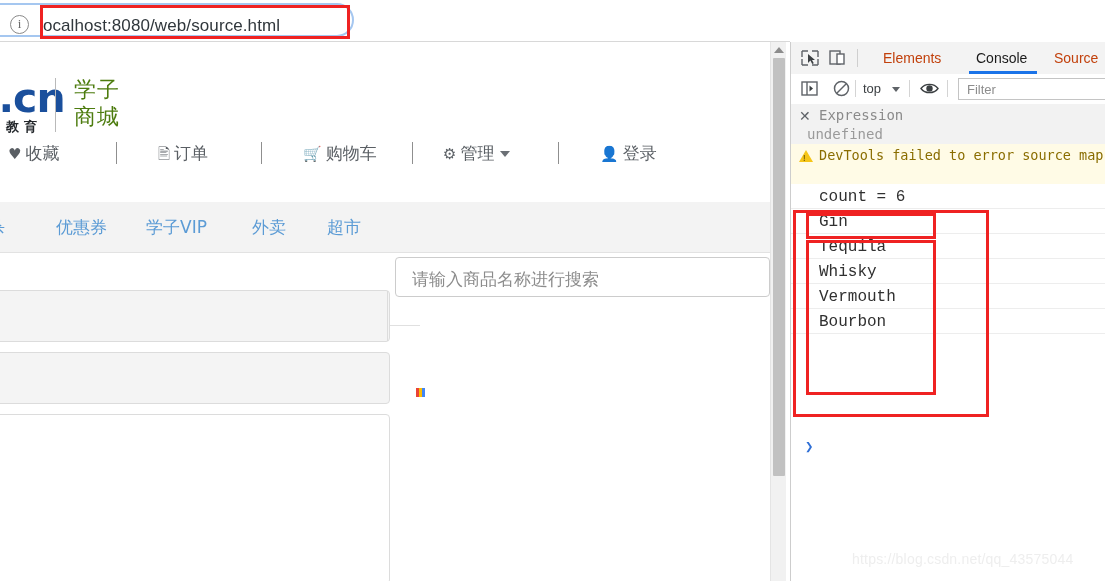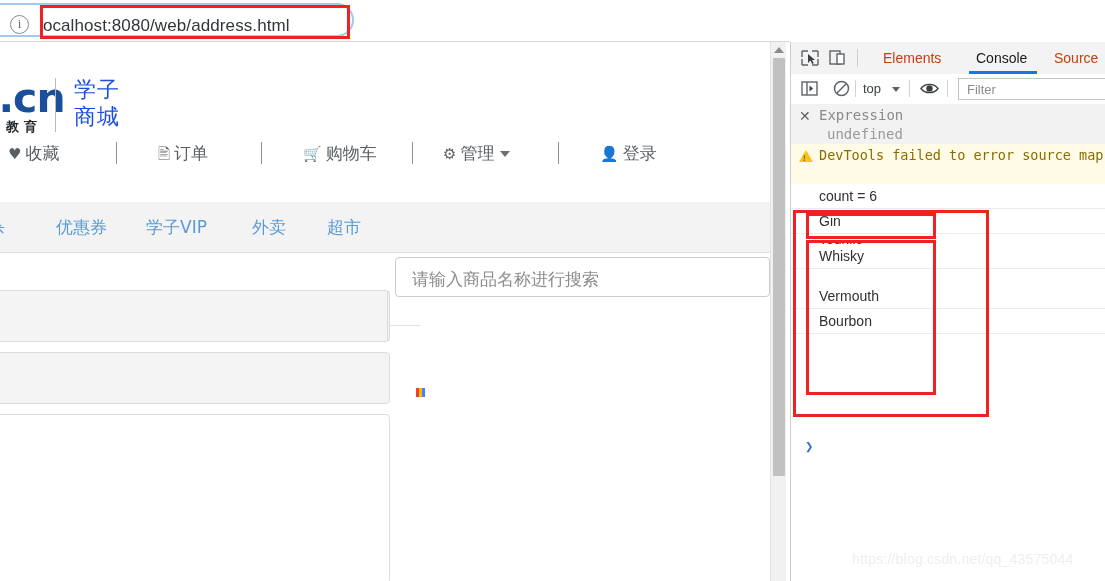--- a/index.html
+++ b/index.html
@@ -43,21 +43,21 @@
     position:absolute; left:0; top:4px; font-size:41px; font-weight:bold; color:#1a4f9c;
     letter-spacing:-1px; font-family:"DejaVu Sans", sans-serif;
   }
   .logo-sub {
     position:absolute; left:28px; top:48px; font-size:13px; font-weight:bold; color:#23272b;
     letter-spacing:5px; font-family:"DejaVu Sans", sans-serif;
   }
   .logo-divider { position:absolute; left:113px; top:8px; width:1px; height:54px; background:#b9b9b9; }
   .logo-cn {
     position:absolute; left:132px; top:6px; width:90px;
-    font-size:22px; color:#1d4ed8; line-height:27px; letter-spacing:1px;
+    font-size:22px; color:#4d7c0f; line-height:27px; letter-spacing:1px;
     font-family:"DejaVu Sans", sans-serif;
   }
 
   
   .topnav { position:absolute; left:0; top:96px; width:804px; height:44px; }
   .topnav-item {
     position:absolute; top:0; height:30px; line-height:30px;
     font-size:17px; color:#5a5f64; white-space:nowrap;
     font-family:"DejaVu Sans", sans-serif;
   }
@@ -139,41 +139,41 @@
   .filter-box {
     position:absolute; left:167px; top:4px; width:148px; height:22px;
     border:1px solid #c4c4c4; background:#fff; box-sizing:border-box;
   }
   .filter-ph { position:absolute; left:176px; top:8px; font-size:13px; color:#8d8d8d; font-family:"Liberation Sans", sans-serif; }
 
   
   .watch-pane { position:absolute; left:0; top:62px; width:315px; height:40px; background:#f2f2f2; border-bottom:1px solid #e4e4e4; }
   .watch-x { position:absolute; left:8px; top:4px; font-size:14px; color:#5f6368; font-family:"Liberation Sans", sans-serif; }
   .watch-label { position:absolute; left:28px; top:3px; font-size:14px; color:#8a8a8a; font-family:"DejaVu Sans Mono", monospace; }
-  .watch-val { position:absolute; left:36px; top:22px; font-size:14px; color:#9a9a9a; font-family:"DejaVu Sans Mono", monospace; }
+  .watch-val { position:absolute; left:16px; top:22px; font-size:14px; color:#9a9a9a; font-family:"DejaVu Sans Mono", monospace; }
 
   
   .warn-row { position:absolute; left:0; top:102px; width:315px; height:40px; background:#fffbe6; border-bottom:1px solid #f0e2ae; }
   .warn-tri {
     position:absolute; left:8px; top:6px; width:0; height:0;
     border-left:7px solid transparent; border-right:7px solid transparent; border-bottom:12px solid #f5c518;
   }
   .warn-bang { position:absolute; left:12px; top:9px; font-size:9px; color:#5a4500; font-family:"Liberation Sans", sans-serif; }
   .warn-l1 { position:absolute; left:28px; top:3px; font-size:13.5px; color:#8a6d00; white-space:nowrap; font-family:"DejaVu Sans Mono", monospace; }
   .warn-l2 { position:absolute; left:28px; top:20px; font-size:13.5px; color:#8a6d00; white-space:nowrap; font-family:"DejaVu Sans Mono", monospace; }
   .warn-l2 u { text-decoration:underline; }
 
   
   .log-row {
     position:absolute; left:0; width:315px; height:25px;
     border-bottom:1px solid #ededed; box-sizing:border-box; background:#fff;
   }
   .log-text {
-    position:absolute; left:28px; top:4px; font-size:14px; color:#303030;
-    font-family:Liberation Sans, sans-serif; white-space:nowrap;
+    position:absolute; left:28px; top:4px; font-size:16px; color:#303030;
+    font-family:Liberation Mono, monospace; white-space:nowrap;
   }
   .prompt-row { position:absolute; left:0; top:392px; width:315px; height:24px; background:#fff; }
   .prompt-caret {
     position:absolute; left:14px; top:4px; font-size:14px; color:#2f6fd6; font-weight:bold;
     font-family:"DejaVu Sans Mono", monospace;
   }
 
   
   .redbox { position:absolute; border:3px solid #ef2222; box-sizing:border-box; pointer-events:none; }
   .rb-outer { left:793px; top:210px; width:196px; height:207px; }
@@ -186,21 +186,21 @@
   }
 </style>
 </head>
 <body>
 
 <div id="root">
 
   <div class="omnibox-strip">
     <div class="omnibox">
       <div class="omni-info">i</div>
-      <div class="omni-url">localhost:8080/web/address.html</div>
+      <div class="omni-url">localhost:8080/web/source.html</div>
     </div>
     <div class="omni-highlight"></div>
   </div>
   <div class="chrome-sep"></div>
 
   <div class="viewport">
 
     <div class="logo-wrap">
       <div class="logo-main">du.cn</div>
       <div class="logo-sub">达内教育</div>
@@ -324,21 +324,21 @@
 
     <div class="log-row" style="top:142px;">
       <div class="log-text">count = 6</div>
     </div>
     <div class="log-row" style="top:167px;">
       <div class="log-text">Gin</div>
     </div>
     <div class="log-row" style="top:192px;">
       <div class="log-text">Tequila</div>
     </div>
-    <div class="log-row" style="top:202px;text-align:right;">
+    <div class="log-row" style="top:217px;text-align:right;">
       <div class="log-text">Whisky</div>
     </div>
     <div class="log-row" style="top:242px;">
       <div class="log-text">Vermouth</div>
     </div>
     <div class="log-row" style="top:267px;">
       <div class="log-text">Bourbon</div>
     </div>
 
     <div class="prompt-row">

